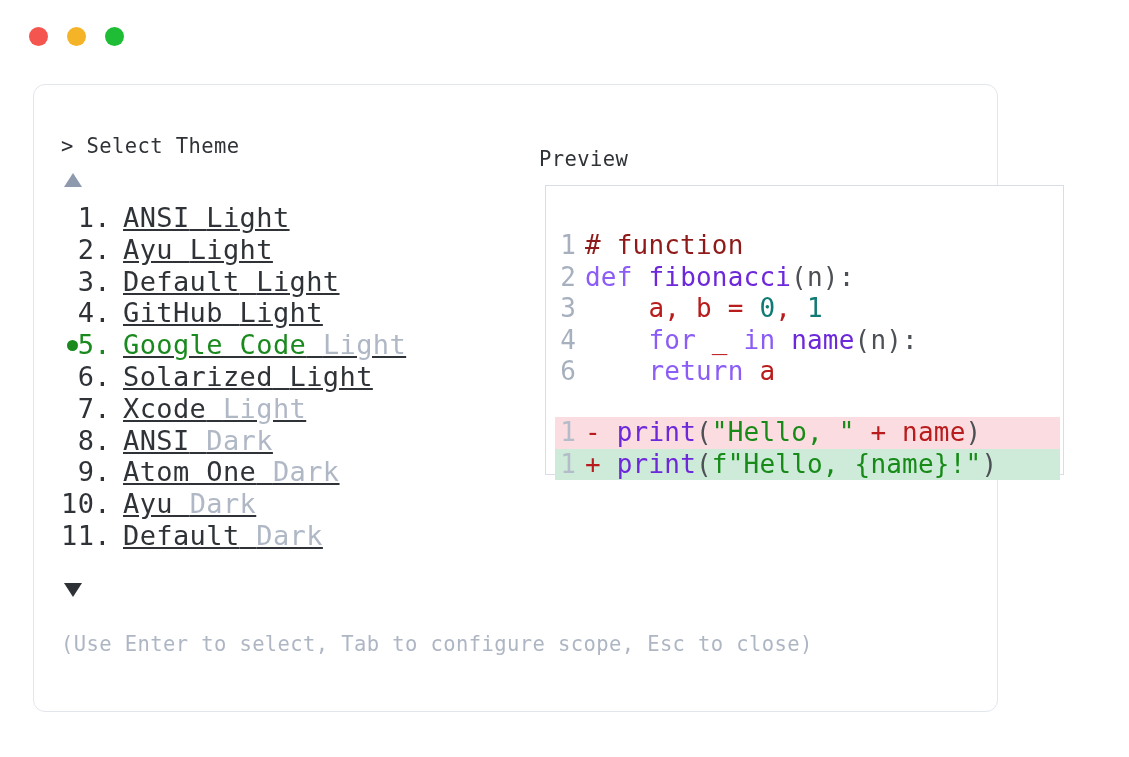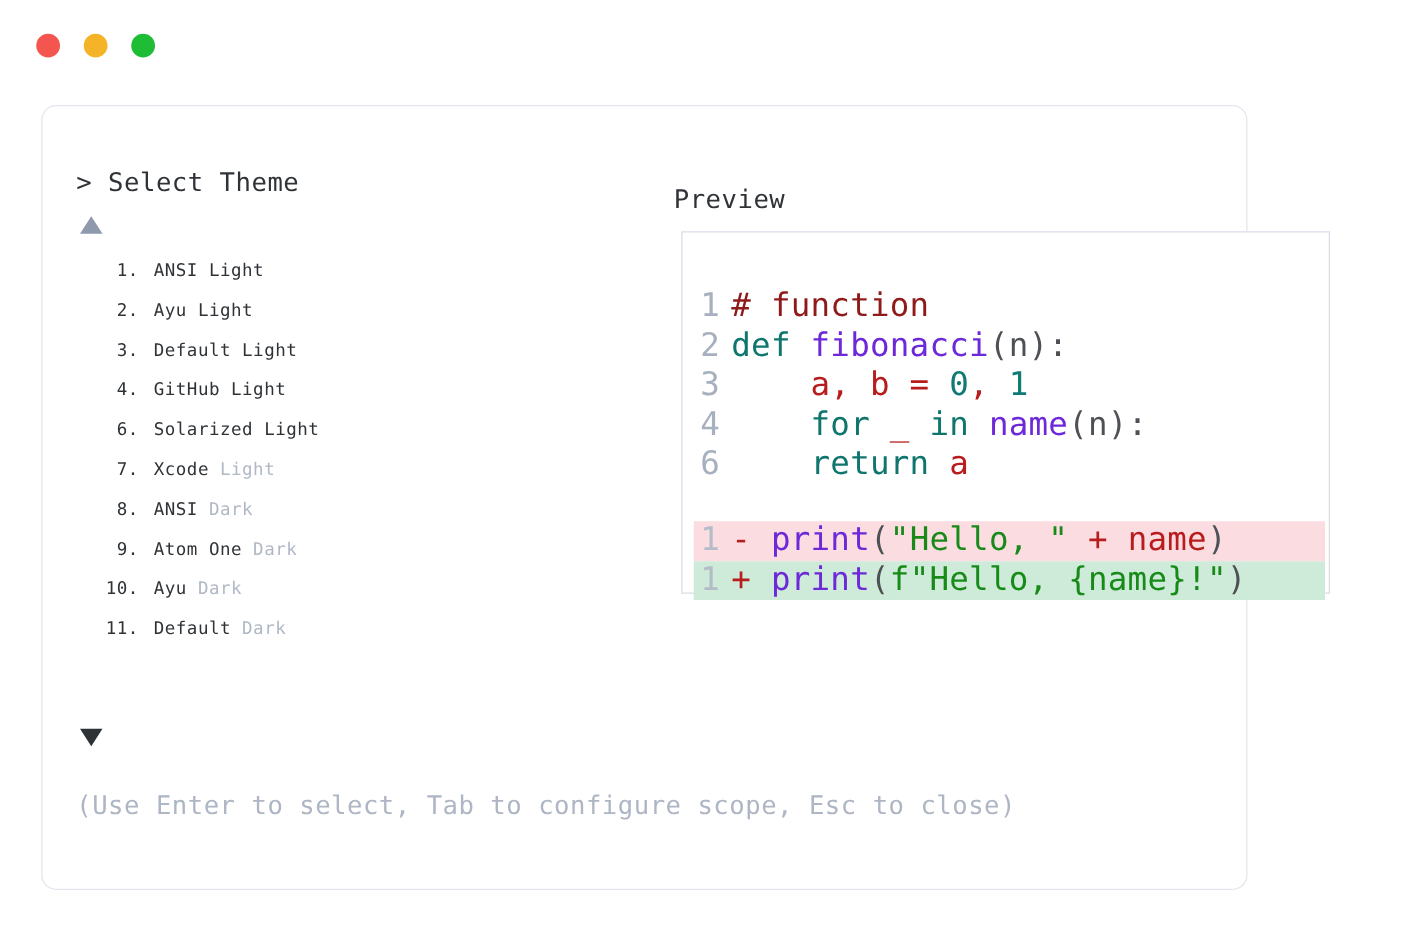--- a/index.html
+++ b/index.html
@@ -100,24 +100,25 @@
   .theme-list {
     position: absolute;
     left: 0;
     top: 117px;
     width: 460px;
   }
   .theme-row {
     position: relative;
     height: 31.8px;
     line-height: 31.8px;
-    font-size: 14px;
-    letter-spacing: 0.4px;
-    white-space: pre;
-    color: #2f3337;
+    font-size: 27px;
+    letter-spacing: 0.4px;
+    white-space: pre;
+    color: #2f3337;
+    text-decoration: underline;
   }
   .bullet {
     position: absolute;
     left: 6px;
     top: 11px;
     width: 11px;
     height: 11px;
     border-radius: 50%;
     background: #1a8a1e;
     display: none;
@@ -196,21 +197,21 @@
     text-align: right;
     margin-right: 9px;
     color: #a7b0bf;
   }
   .diff-line .ln { color: #b4bcc9; }
   .diff-del { background: #fbdde1; }
   .diff-add { background: #cdebd8; }
 
   
   .t-comment { color: #8f1a1a; }
-  .t-keyword { color: #0f766e; }
+  .t-keyword { color: #8b5cf6; }
   .t-func    { color: #6d28d9; }
   .t-number  { color: #107a74; }
   .t-string  { color: #178a18; }
   .t-plain   { color: #b91c1c; }
   .t-punct   { color: #4d5156; }
 </style>
 </head>
 <body>
 
 <div class="window">
@@ -225,20 +226,21 @@
     <div class="card-inner">
 
       <div class="left-col">
         <div class="prompt-row">&gt; Select Theme</div>
         <div class="arrow-up"></div>
         <div class="theme-list">
             <div class="theme-row all-dark"><span class="row-index">1.</span><span class="row-name">ANSI</span> <span class="row-variant">Light</span></div>
             <div class="theme-row all-dark"><span class="row-index">2.</span><span class="row-name">Ayu</span> <span class="row-variant">Light</span></div>
             <div class="theme-row all-dark"><span class="row-index">3.</span><span class="row-name">Default</span> <span class="row-variant">Light</span></div>
             <div class="theme-row all-dark"><span class="row-index">4.</span><span class="row-name">GitHub</span> <span class="row-variant">Light</span></div>
+            <div class="theme-row selected"><span class="bullet"></span><span class="row-index">5.</span><span class="row-name">Google Code</span> <span class="row-variant">Light</span></div>
             <div class="theme-row all-dark"><span class="row-index">6.</span><span class="row-name">Solarized</span> <span class="row-variant">Light</span></div>
             <div class="theme-row"><span class="row-index">7.</span><span class="row-name">Xcode</span> <span class="row-variant">Light</span></div>
             <div class="theme-row"><span class="row-index">8.</span><span class="row-name">ANSI</span> <span class="row-variant">Dark</span></div>
             <div class="theme-row"><span class="row-index">9.</span><span class="row-name">Atom One</span> <span class="row-variant">Dark</span></div>
             <div class="theme-row"><span class="row-index">10.</span><span class="row-name">Ayu</span> <span class="row-variant">Dark</span></div>
             <div class="theme-row"><span class="row-index">11.</span><span class="row-name">Default</span> <span class="row-variant">Dark</span></div>
           </div>
         <div class="arrow-down"></div>
         <div class="hint">(Use Enter to select, Tab to configure scope, Esc to close)</div>
       </div>

